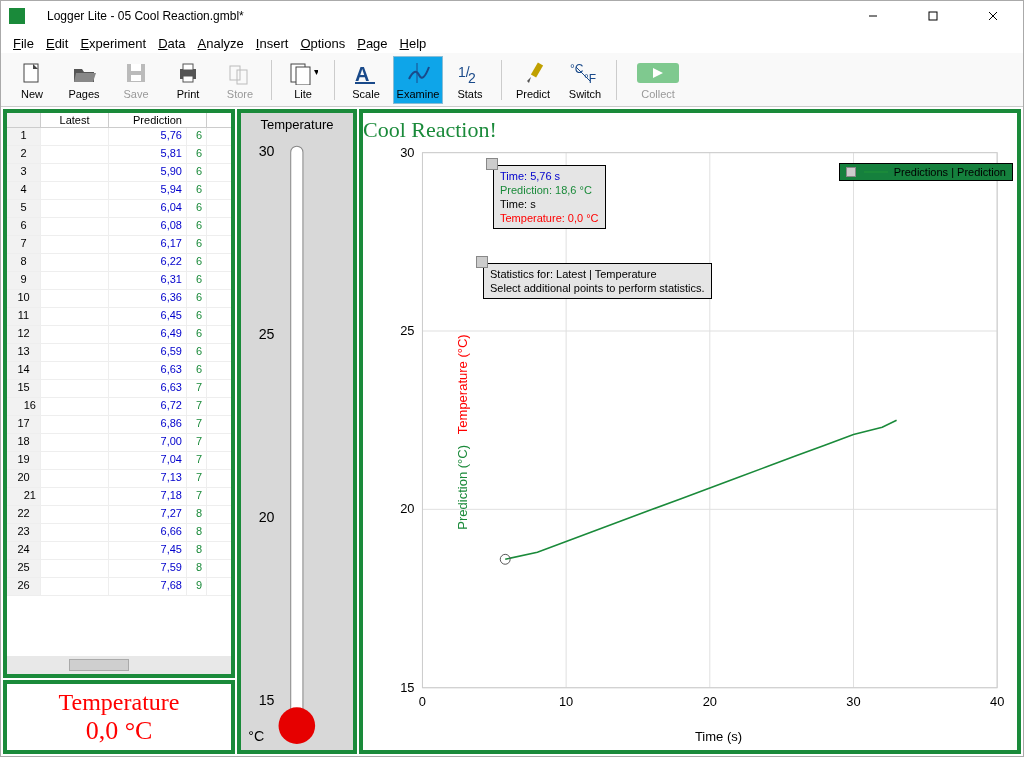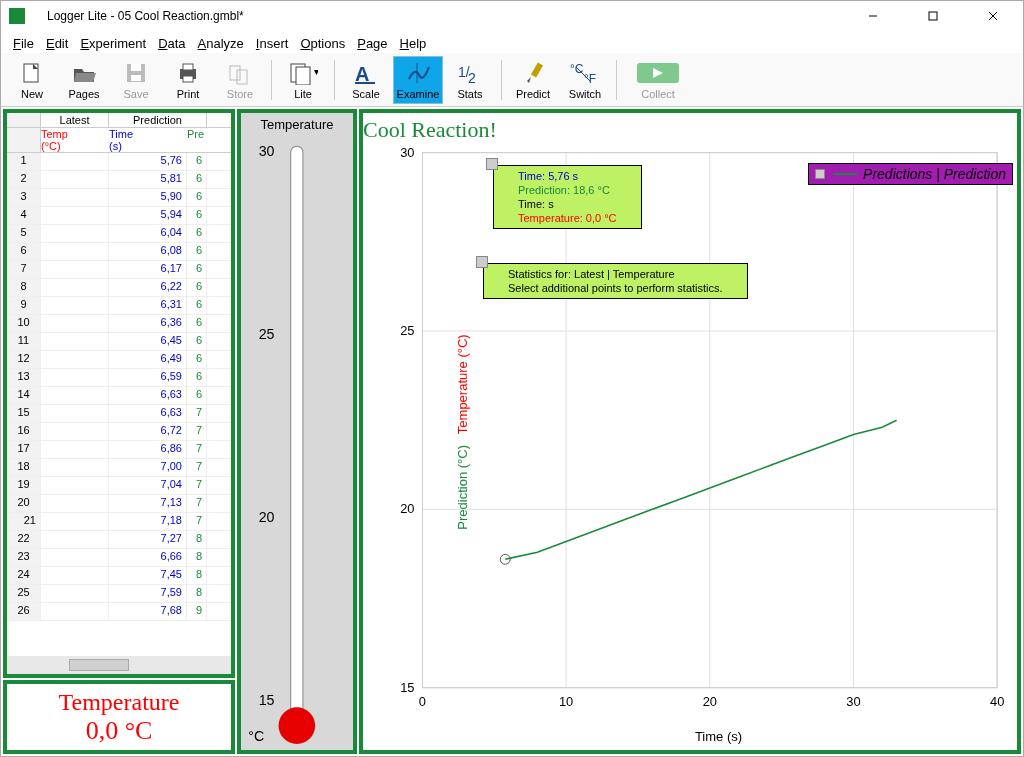--- a/index.html
+++ b/index.html
@@ -43,23 +43,23 @@
   .thermo-title { font-size: 13px; margin-bottom: 4px; }
   .thermo-svg { flex: 1; }
   .right-col { flex: 1; display: flex; }
   .chart-panel { flex: 1; position: relative; background: #fff; }
   .chart-title { position: absolute; top: 4px; left: 0; right: 0; color: #1a8a3a; font-size: 22px; font-family: Georgia, serif; }
   .svgchart { position: absolute; inset: 0; }
   .ylabel { position: absolute; left: 2px; top: 50%; transform: translateY(-50%) rotate(-90deg); transform-origin: center; font-size: 13px; white-space: nowrap; }
   .ylabel .pred { color: #1a8a3a; }
   .ylabel .temp { color: red; }
   .xlabel { position: absolute; bottom: 6px; left: 12px; right: 0; text-align: center; font-size: 13px; padding-left: 45px; }
-  .infobox { position: absolute; border: 1px solid #000; background: #bef264; font-size: 11px; padding: 3px 24px; line-height: 14px; }
+  .infobox { position: absolute; border: 1px solid #000; background: #e5e5e5; font-size: 11px; padding: 3px 6px; line-height: 14px; }
   .infobox .ht { position: absolute; top: -8px; left: -8px; width: 12px; height: 12px; background: #ccc; border: 1px solid #888; }
-  .legend { position: absolute; top: 50px; right: 4px; border: 1px solid #000; background: #a21caf; padding: 2px 6px; font-size: 14px; display: flex; align-items: center; gap: 6px; font-style: italic; }
+  .legend { position: absolute; top: 50px; right: 4px; border: 1px solid #000; background: #15803d; padding: 2px 6px; font-size: 11px; display: flex; align-items: center; gap: 6px; }
   .legend .line { width: 24px; height: 2px; background: #1a8a3a; }
 </style>
 </head>
 <body>
 
 <div class="titlebar">
   <div class="app-icon"></div>
   <div class="title">Logger Lite - 05 Cool Reaction.gmbl*</div>
   <div class="winbtn">
       <svg viewBox="0 0 10 10">
@@ -212,26 +212,20 @@
 
 <div class="workspace">
 
   <div class="left-col">
     <div class="panel table-panel">
       <div class="thead">
         <div class="hcell rownum"></div>
         <div class="hcell" style="width:68px">Latest</div>
         <div class="hcell" style="width:98px">Prediction</div>
       </div>
-      <div class="thead-row2" id="thead2">
-          <div class="hcell rownum"></div>
-          <div class="hcell" style="width:68px;color:red">Temp<br>(°C)</div>
-          <div class="hcell" style="width:78px;color:#0000cc">Time<br>(s)</div>
-          <div class="hcell" style="width:20px;color:#1a8a3a">Pre<br></div>
-        </div>
       <div class="tbody" id="tbody">
           <div class="trow">
             <div class="cell rownum" style="text-align:center">1</div>
             <div class="cell col-temp"></div>
             <div class="cell col-time">5,76</div>
             <div class="cell col-pred">6</div>
           </div>
           <div class="trow">
             <div class="cell rownum" style="text-align:center">2</div>
             <div class="cell col-temp"></div>
@@ -310,21 +304,21 @@
             <div class="cell col-time">6,63</div>
             <div class="cell col-pred">6</div>
           </div>
           <div class="trow">
             <div class="cell rownum" style="text-align:center">15</div>
             <div class="cell col-temp"></div>
             <div class="cell col-time">6,63</div>
             <div class="cell col-pred">7</div>
           </div>
           <div class="trow">
-            <div class="cell rownum" style="text-align:center">16</div>
+            <div class="cell rownum" style="text-align:right">16</div>
             <div class="cell col-temp"></div>
             <div class="cell col-time">6,72</div>
             <div class="cell col-pred">7</div>
           </div>
           <div class="trow">
             <div class="cell rownum" style="text-align:center">17</div>
             <div class="cell col-temp"></div>
             <div class="cell col-time">6,86</div>
             <div class="cell col-pred">7</div>
           </div>

